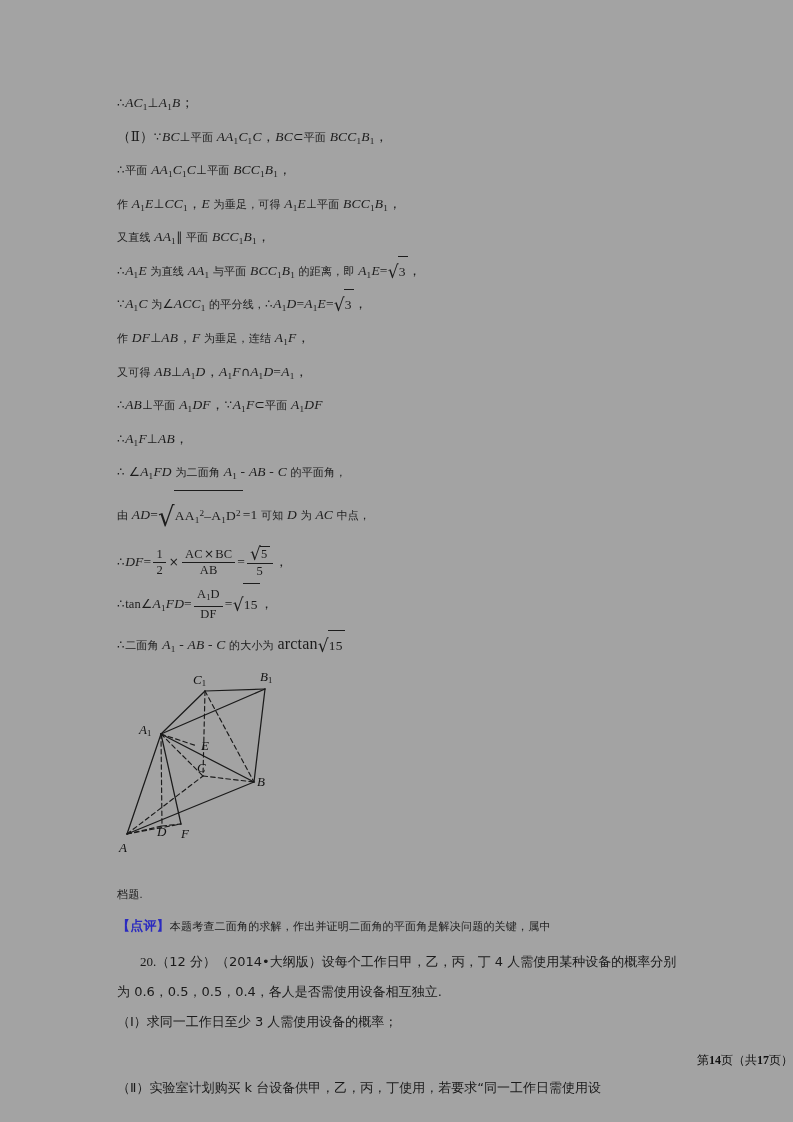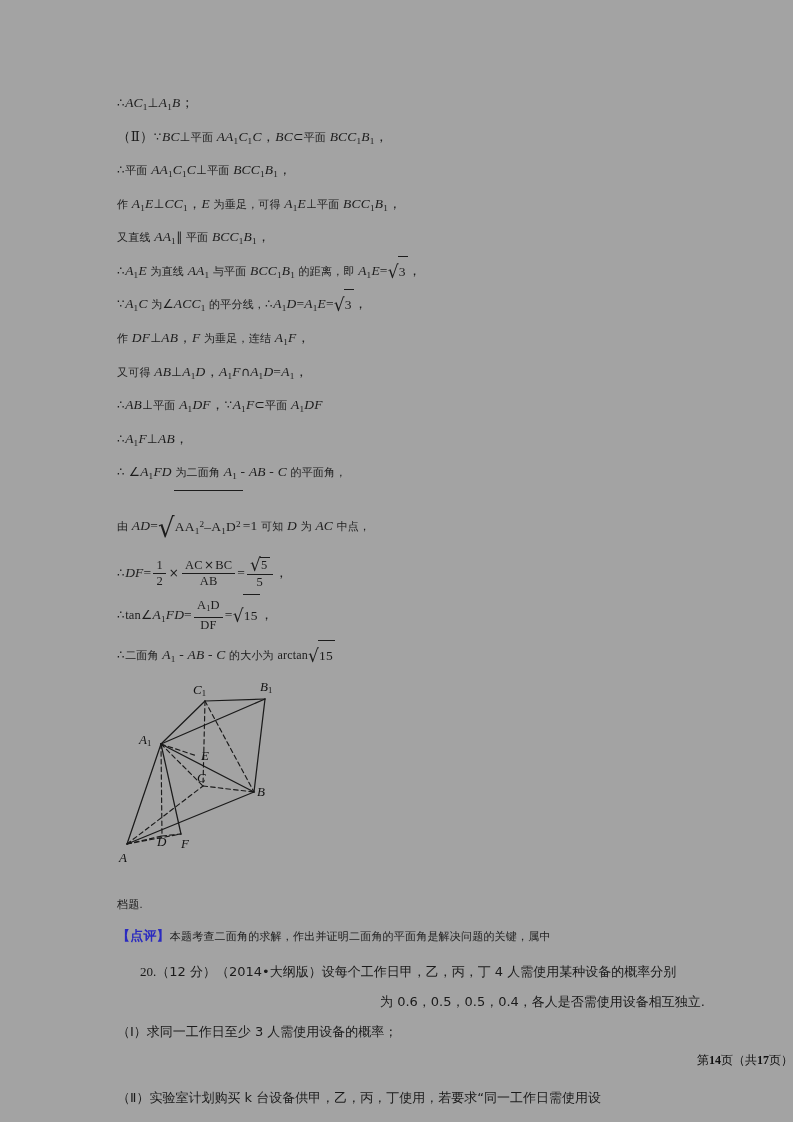--- a/index.html
+++ b/index.html
@@ -46,21 +46,21 @@
     vertical-align:-1px;
   }
   .rad > .body{
     display:inline-block;
     border-top:1.1px solid #1c1c1c;
     padding:0 2px 0 1px;
     margin-left:-1px;
     position:relative;top:-1px;
   }
   .rad.tall > .sign{font-size:26px;vertical-align:-5px;}
-  .rad.tall > .body{padding-top:12px;}
+  .rad.tall > .body{padding-top:1px;}
 
   
   .frac{
     display:inline-block;
     vertical-align:middle;
     text-align:center;
     margin:0 2px;
     position:relative;top:-1px;
   }
   .frac > span{display:block;padding:0 3px;font-size:12.5px;line-height:15px;}
@@ -159,21 +159,21 @@
 
     <div class="line indent bigline">
       <span class="sym">∴</span><span class="it">DF</span>=<span class="frac"><span class="num">1</span><span class="den">2</span></span><span class="op">×</span><span class="frac"><span class="num"><span class="up">AC</span><span class="op">×</span><span class="up">BC</span></span><span class="den"><span class="up">AB</span></span></span>=<span class="frac"><span class="num"><span class="rad"><span class="sign">√</span><span class="body"><span class="up">5</span></span></span></span><span class="den">5</span></span>，
     </div>
 
     <div class="line indent bigline">
       <span class="sym">∴</span><span class="up" style="font-size:12.5px">tan</span><span class="sym">∠</span><span class="it">A</span><sub>1</sub><span class="it">FD</span>=<span class="frac"><span class="num"><span class="up">A</span><sub>1</sub><span class="up">D</span></span><span class="den"><span class="up">DF</span></span></span>=<span class="rad"><span class="sign">√</span><span class="body"><span class="up">15</span></span></span>，
     </div>
 
     <div class="line indent">
-      <span class="sym">∴</span><span class="cn">二面角</span> <span class="it">A</span><sub>1</sub> - <span class="it">AB</span> - <span class="it">C</span> <span class="cn">的大小为</span> <span class="up" style="font-size:12px">arctan</span><span class="rad"><span class="sign">√</span><span class="body"><span class="up">15</span></span></span>
+      <span class="sym">∴</span><span class="cn">二面角</span> <span class="it">A</span><sub>1</sub> - <span class="it">AB</span> - <span class="it">C</span> <span class="cn">的大小为</span> <span class="up" style="font-size:16px">arctan</span><span class="rad"><span class="sign">√</span><span class="body"><span class="up">15</span></span></span>
     </div>
 
     <div class="figure">
       <svg width="340" height="215" viewBox="0 0 340 215">
         <g fill="none" stroke="#1a1a1a" stroke-width="1.25" stroke-linecap="round" stroke-linejoin="round">
 
           <line x1="100" y1="27" x2="160" y2="25"></line>
 
           <line x1="56" y1="70" x2="100" y2="27"></line>
 
@@ -228,21 +228,21 @@
     <div class="line indent">
       <span class="cn">档题.</span>
     </div>
     <div class="line indent" style="margin-top:2px;">
       <span class="review-tag">【点评】</span><span class="cn">本题考查二面角的求解，作出并证明二面角的平面角是解决问题的关键，属中</span>
     </div>
 
     <div class="prob" style="margin-top:6px;margin-left:45px;">
       <span class="num">20.</span><span>（12 分）</span><span>（2014•大纲版）</span><span>设每个工作日甲，乙，丙，丁 4 人需使用某种设备的概率分别</span>
     </div>
-    <div class="prob" style="padding-left:22px;text-align:right;">
+    <div class="prob" style="padding-left:22px;">
       <span>为 0.6，0.5，0.5，0.4，各人是否需使用设备相互独立.</span>
     </div>
     <div class="prob" style="padding-left:22px;">
       <span>（Ⅰ）求同一工作日至少 3 人需使用设备的概率；</span>
     </div>
     <div class="prob" style="padding-left:22px;margin-top:36px;">
       <span>（Ⅱ）实验室计划购买 k 台设备供甲，乙，丙，丁使用，若要求“同一工作日需使用设</span>
     </div>
 
   </div>

